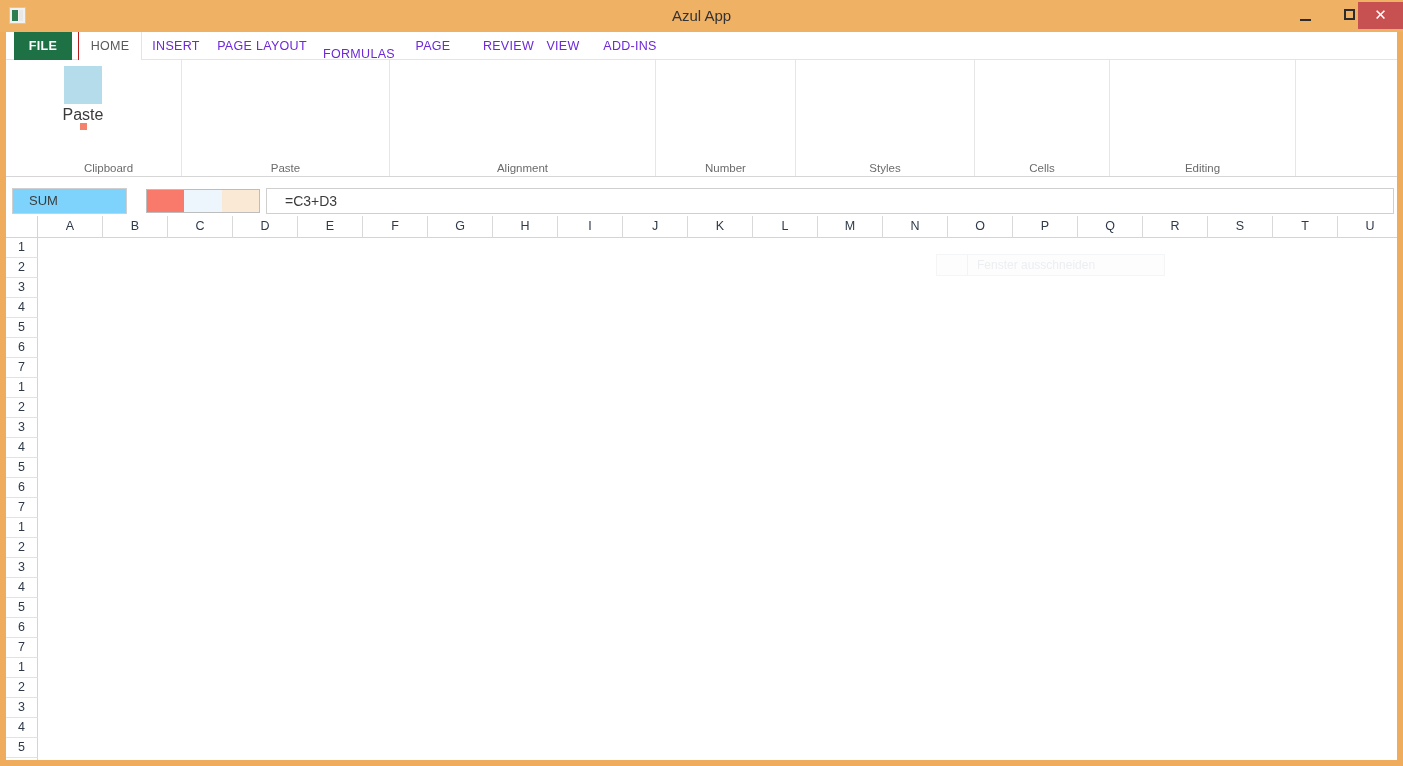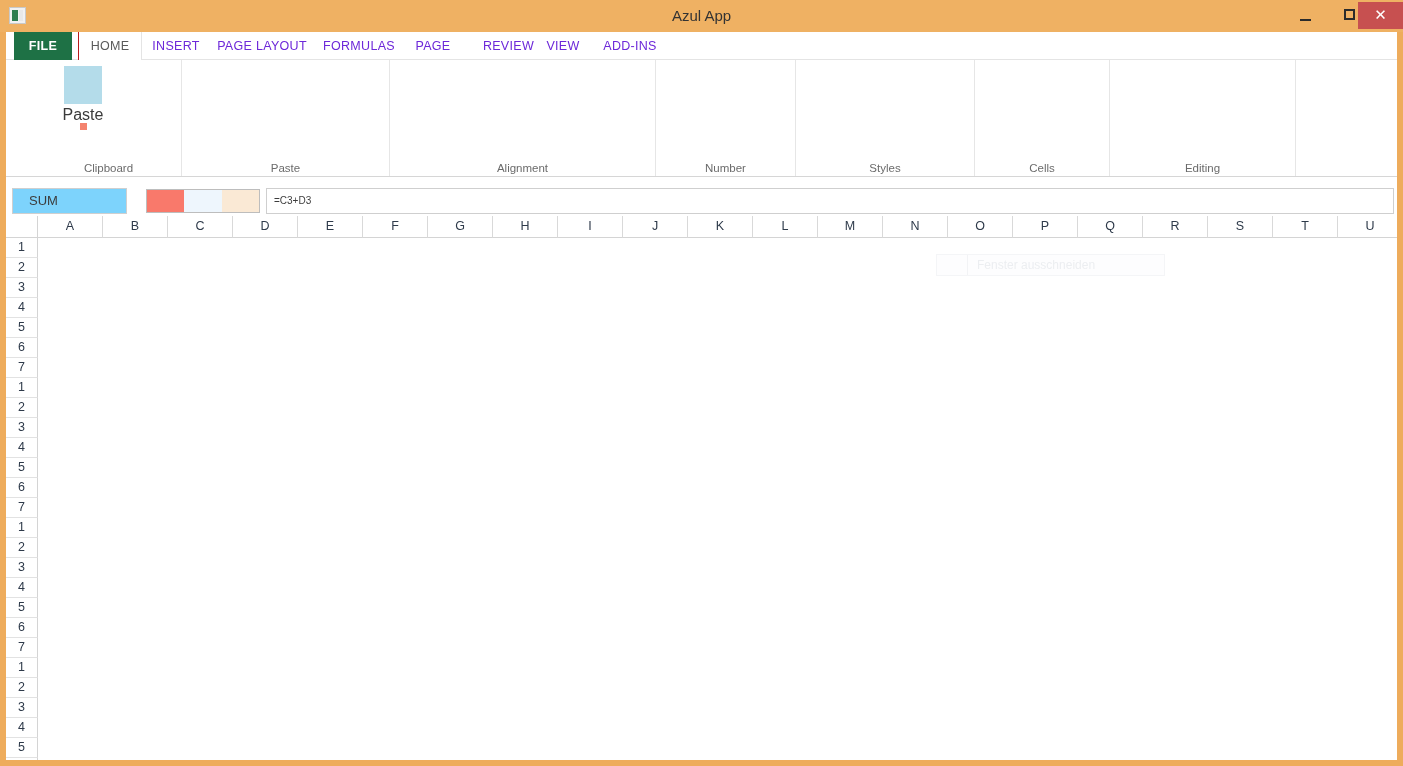--- a/index.html
+++ b/index.html
@@ -237,24 +237,24 @@
     height: 100%;
     cursor: default;
   }
   .formula-input {
     position: absolute;
     left: 260px; top: 11px;
     width: 1128px; height: 26px;
     border: 1px solid #cfcfcf;
     background: #ffffff;
     box-sizing: border-box;
-    font-size: 10px;
+    font-size: 14px;
     color: #3c3c3c;
     line-height: 24px;
-    padding-left: 7px;
+    padding-left: 18px;
   }
 
   
   .grid-wrap {
     position: absolute;
     left: 0; top: 184px;
     width: 1391px;
     height: 544px;
     background: #ffffff;
     overflow: hidden;
@@ -367,21 +367,21 @@
     </div>
   </div>
 
   <div class="client">
 
     <div class="ribbon-tabs" id="tabstrip">
         <div class="tab file" style="left: 8px; width: 58px;">FILE</div>
         <div class="tab active" style="left: 72px; width: 64px;">HOME</div>
         <div class="tab" style="left: 136px; width: 68px;">INSERT</div>
         <div class="tab" style="left: 204px; width: 104px;">PAGE LAYOUT</div>
-        <div class="tab" style="left: 308px; width: 90px;">FORMULAS</div>
+        <div class="tab" style="left: 308px; width: 90px; margin-top: 8px;">FORMULAS</div>
         <div class="tab" style="left: 398px; width: 58px;">PAGE</div>
         <div class="tab" style="left: 456px; width: 72px; text-align: right;">REVIEW</div>
         <div class="tab" style="left: 528px; width: 58px;">VIEW</div>
         <div class="tab" style="left: 586px; width: 76px;">ADD-INS</div>
       </div>
 
     <div class="ribbon-body" id="ribbonbody">
         <div class="rgroup" style="left: 1260px; width: 131px;">
           <div class="rgroup-label"></div>
         </div>

